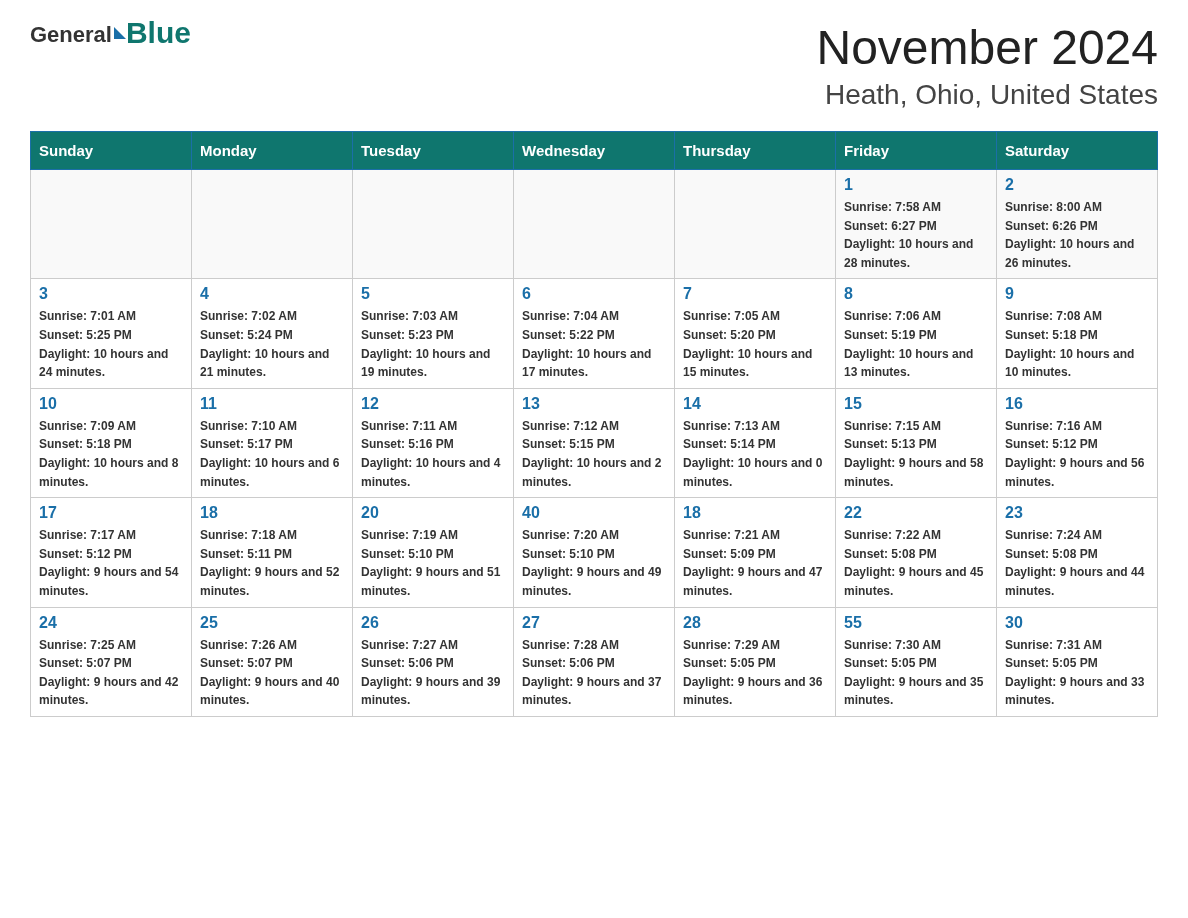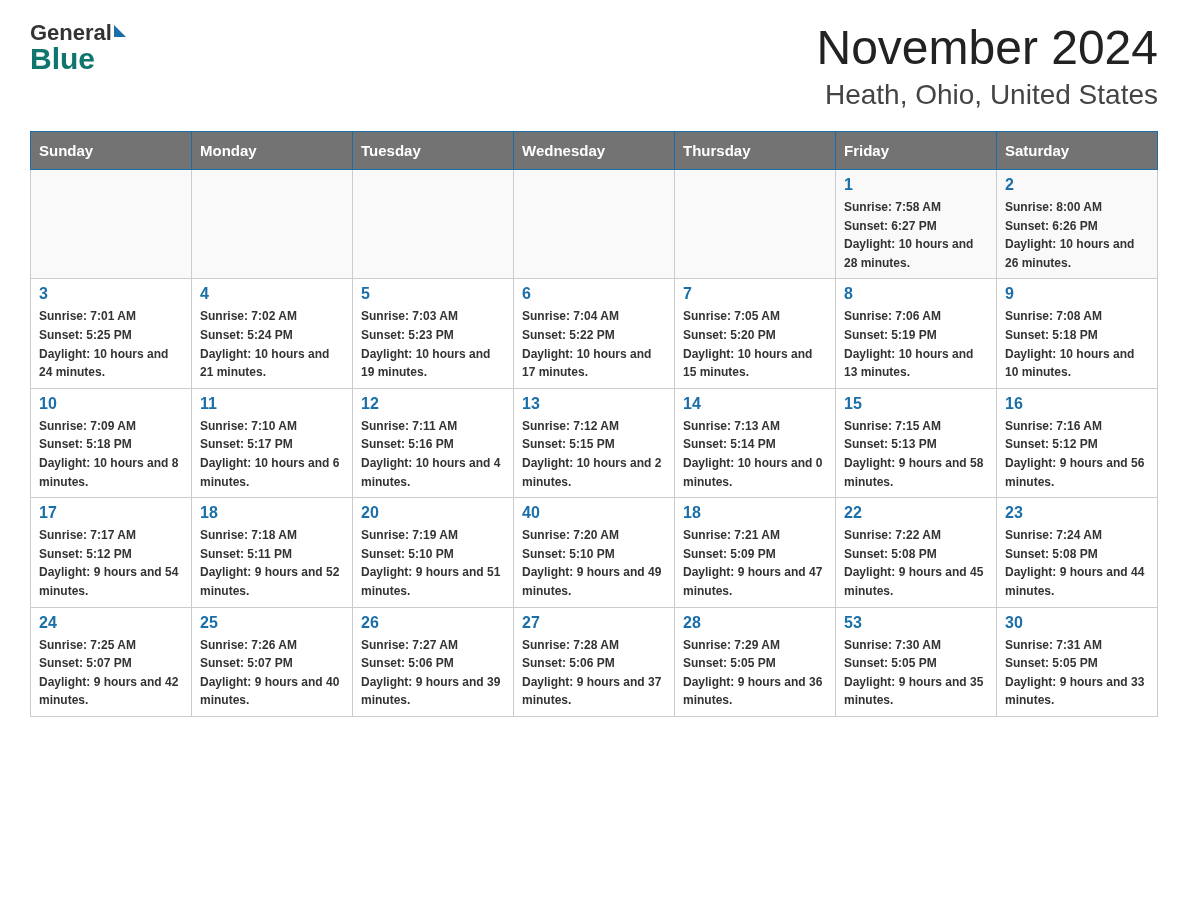--- a/index.html
+++ b/index.html
@@ -32,21 +32,21 @@
     }
     .logo-blue {
       font-size: 30px;
       font-weight: bold;
       color: #0f766e;
       display: block;
       margin-top: -4px;
     }
     .logo-wrapper {
       display: flex;
-      flex-direction: column;
+      flex-direction: row;
       justify-content: space-between;
     }
     .logo-top-row {
       display: flex;
       align-items: center;
     }
     .title-section {
       text-align: right;
     }
     .month-title {
@@ -58,21 +58,21 @@
       font-size: 28px;
       color: #444;
       margin-top: 4px;
     }
     table {
       width: 100%;
       border-collapse: collapse;
       table-layout: fixed;
     }
     thead tr th {
-      background-color: #737373;
+      background-color: #0f766e;
       color: #fff;
       font-size: 15px;
       font-weight: bold;
       padding: 10px 8px;
       text-align: left;
       border: 1px solid #1a6fa8;
     }
     tbody tr td {
       vertical-align: top;
       border: 1px solid #ccc;
@@ -252,21 +252,21 @@
         </td>
         <td>
           <span class="day-number">27</span>
           <div class="day-info">Sunrise: 7:28 AM<br>Sunset: 5:06 PM<br>Daylight: 9 hours and 37 minutes.</div>
         </td>
         <td>
           <span class="day-number">28</span>
           <div class="day-info">Sunrise: 7:29 AM<br>Sunset: 5:05 PM<br>Daylight: 9 hours and 36 minutes.</div>
         </td>
         <td>
-          <span class="day-number">53</span>
+          <span class="day-number">55</span>
           <div class="day-info">Sunrise: 7:30 AM<br>Sunset: 5:05 PM<br>Daylight: 9 hours and 35 minutes.</div>
         </td>
         <td>
           <span class="day-number">30</span>
           <div class="day-info">Sunrise: 7:31 AM<br>Sunset: 5:05 PM<br>Daylight: 9 hours and 33 minutes.</div>
         </td>
       </tr>
     </tbody>
 </table>
 

